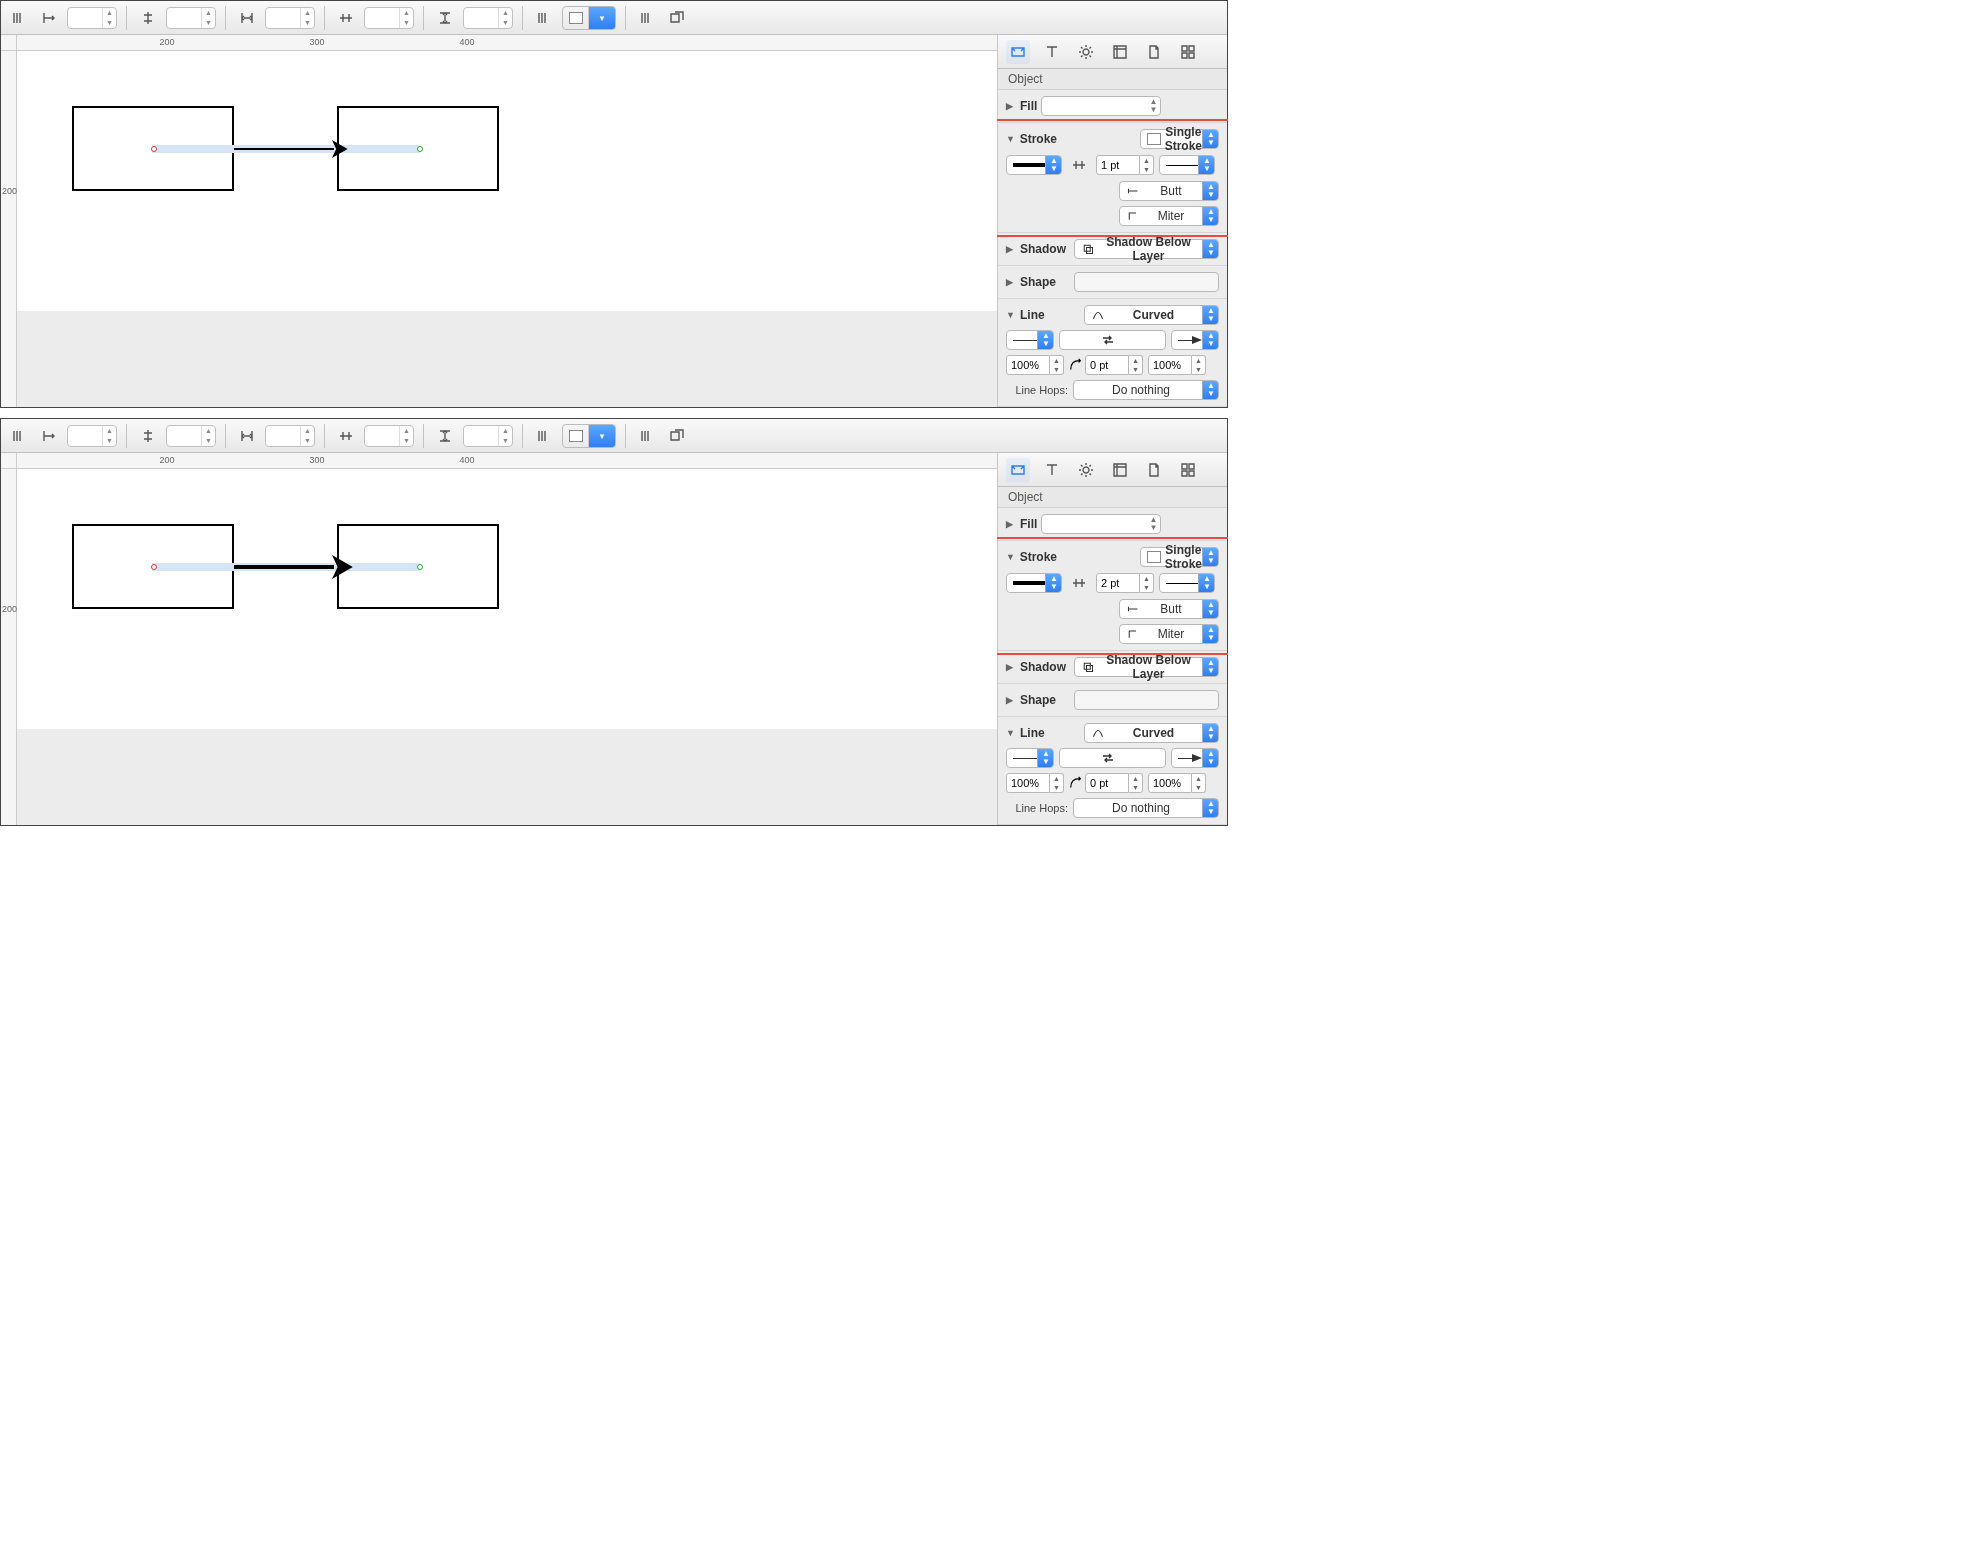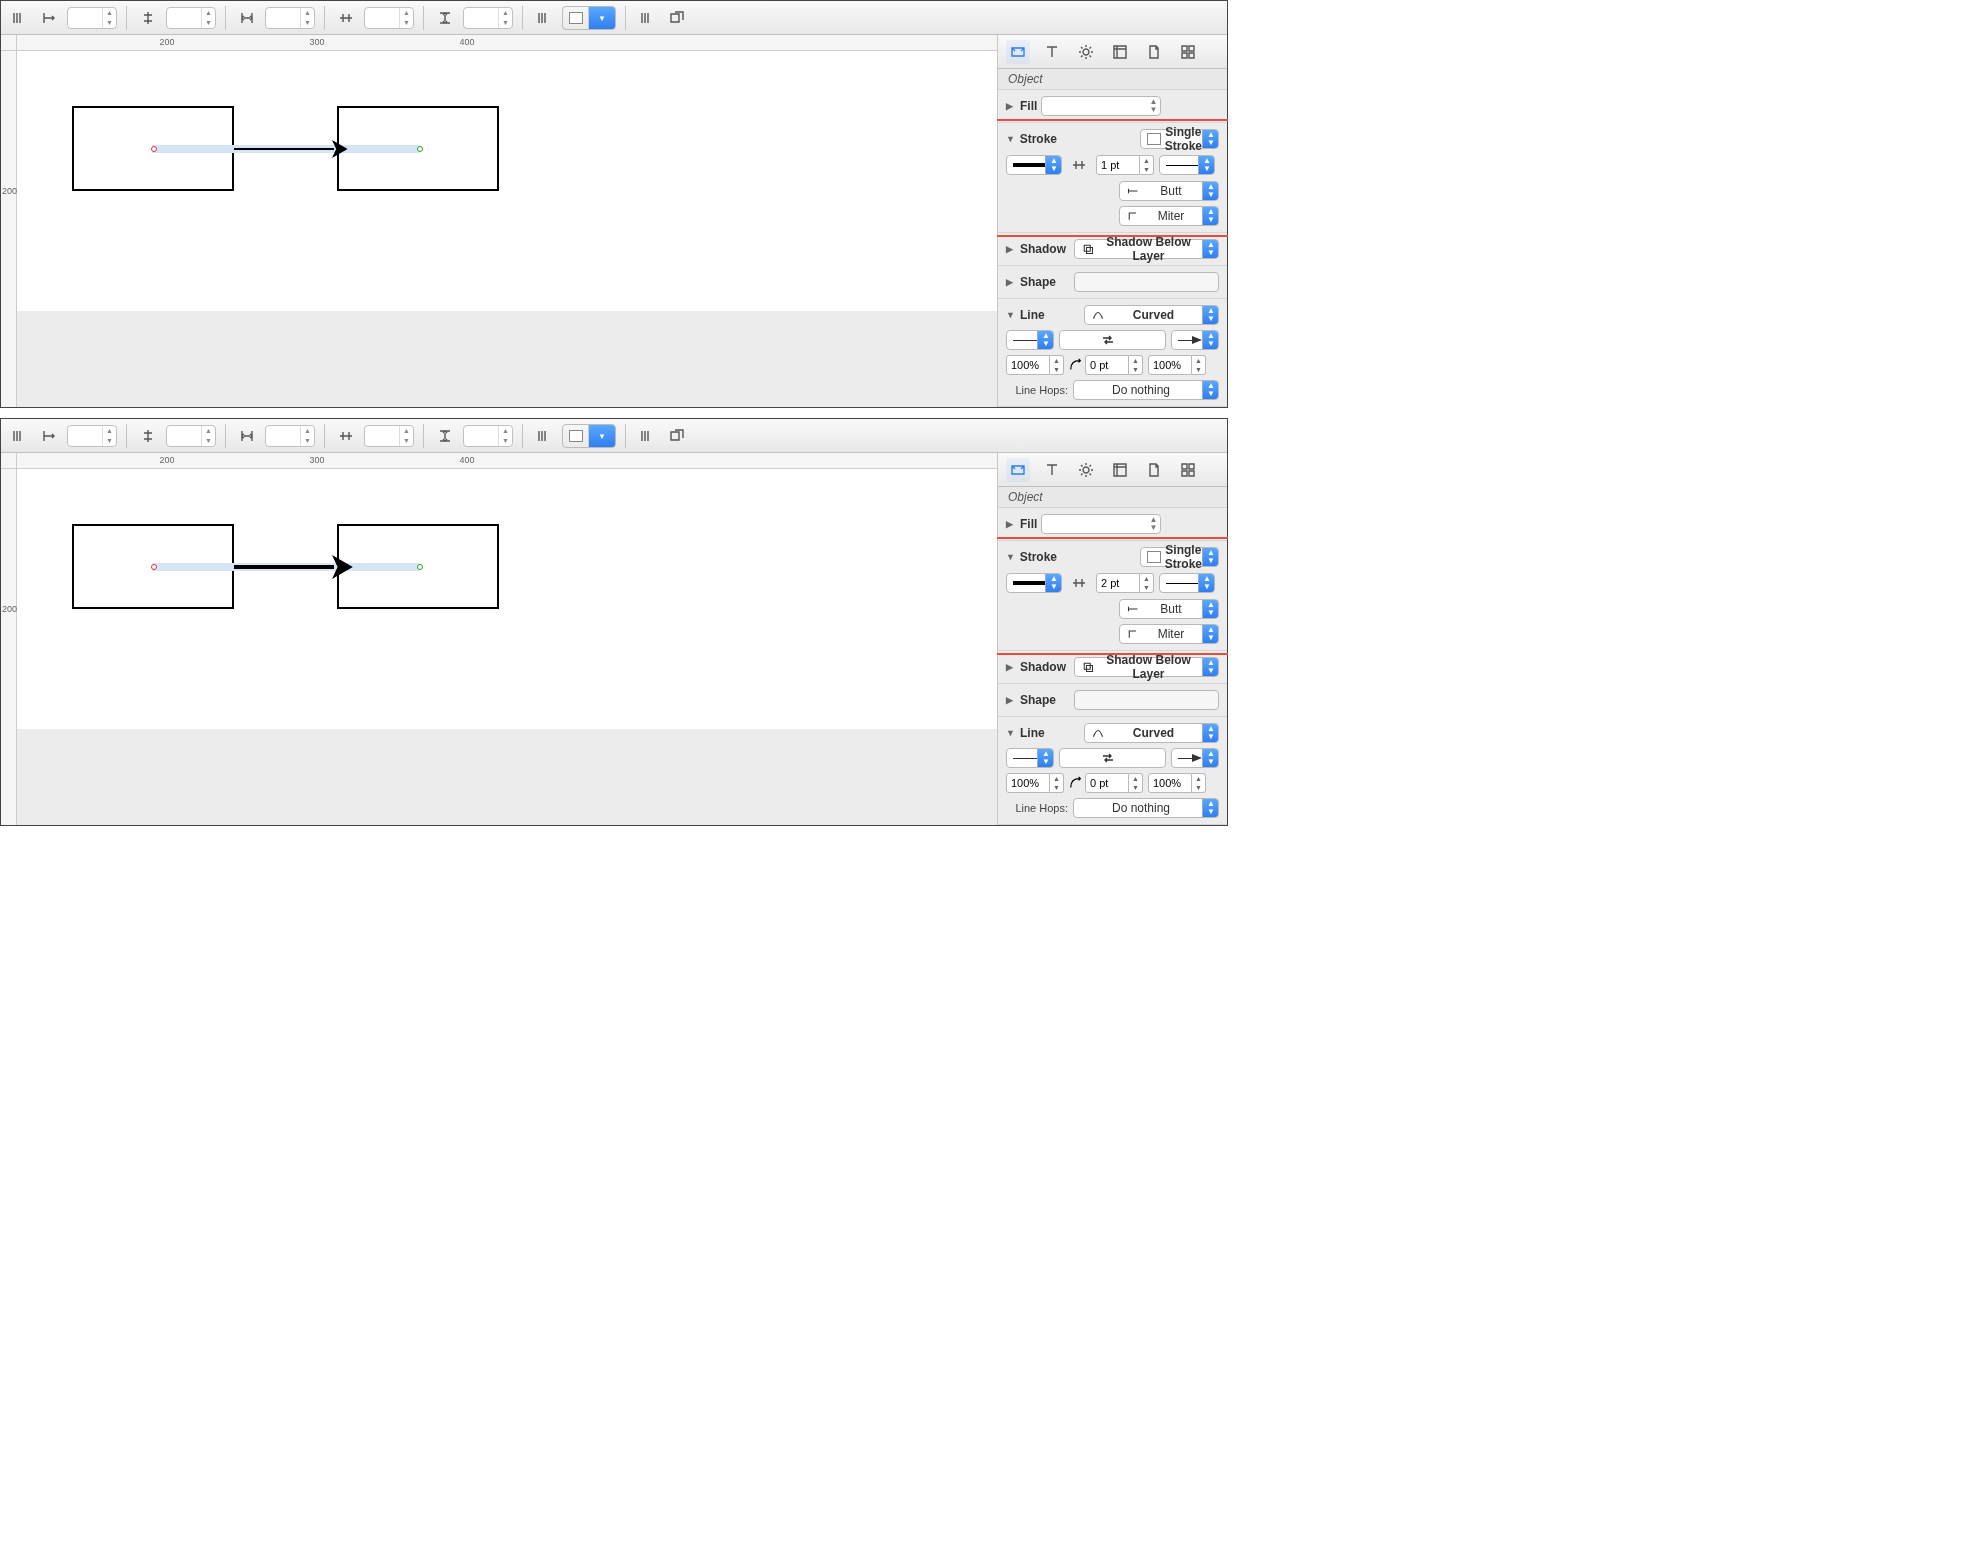--- a/index.html
+++ b/index.html
@@ -25,21 +25,21 @@
 .canvas-stack { flex:1; display:flex; flex-direction:column;}
 .rect { position:absolute; border:2px solid #000; background:#fff;}
 .conn-line { position:absolute; height:8px; background:#d6e5f5; }
 .arrow-line { position:absolute; background:#000;}
 .arrow-head { position:absolute; }
 .endpoint { position:absolute; width:6px; height:6px; border-radius:50%; }
 .inspect { width:230px; background:#ececec; border-left:1px solid #c6c6c6;}
 .insp-tabs { height:34px; background:linear-gradient(#f9f9f9,#e8e8e8); border-bottom:1px solid #c0c0c0; display:flex; align-items:center; justify-content:flex-start; gap:10px; padding:0 8px;}
 .insp-tabs .itab{ width:24px; height:24px; display:flex; align-items:center; justify-content:center; color:#555;}
 .insp-tabs .active{ color:#2f7ef0; background:rgba(120,180,255,.12); border-radius:3px;}
-.insp-title { font-size:12px; color:#555; padding:3px 10px; border-bottom:1px solid #d3d3d3; background:#e8e8e8;font-style:italic;}
+.insp-title { font-size:12px; color:#555; padding:3px 10px; border-bottom:1px solid #d3d3d3; background:#e8e8e8;}
 .section { border-bottom:1px solid #d6d6d6; padding:6px 8px;}
 .sec-head { display:flex; align-items:center; font-weight:bold; font-size:11.5px; color:#333; gap:4px;}
 .tri { font-size:9px; color:#666; width:10px;}
 .row { display:flex; align-items:center; gap:5px; margin-top:5px;}
 .popup { flex:1; height:20px; border:1px solid #b8b8b8; border-radius:4px; background:#fff; display:flex; align-items:center; font-size:11px; position:relative; padding:0 16px 0 6px; color:#333;}
 .popup.blue-end::after{ content:""; position:absolute; right:0; top:0; bottom:0; width:15px; background:linear-gradient(#5aa8ff,#2f7ef0); border-left:1px solid #9ac; border-radius:0 3px 3px 0;}
 .popup .arr{ position:absolute; right:3px; color:#fff; font-size:8px; z-index:1; pointer-events:none; line-height:8px;}
 .popup.plain::after{ display:none;}
 .popup.plain .arr{ color:#777;}
 .mini-input { width:44px; height:20px; border:1px solid #b8b8b8; border-radius:3px 0 0 3px; background:#fff; text-align:left; padding-left:4px; font-size:11px;}

